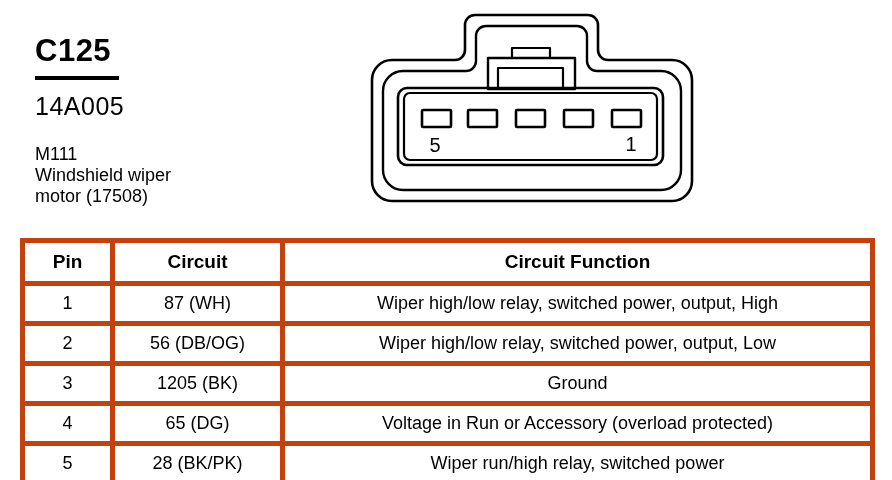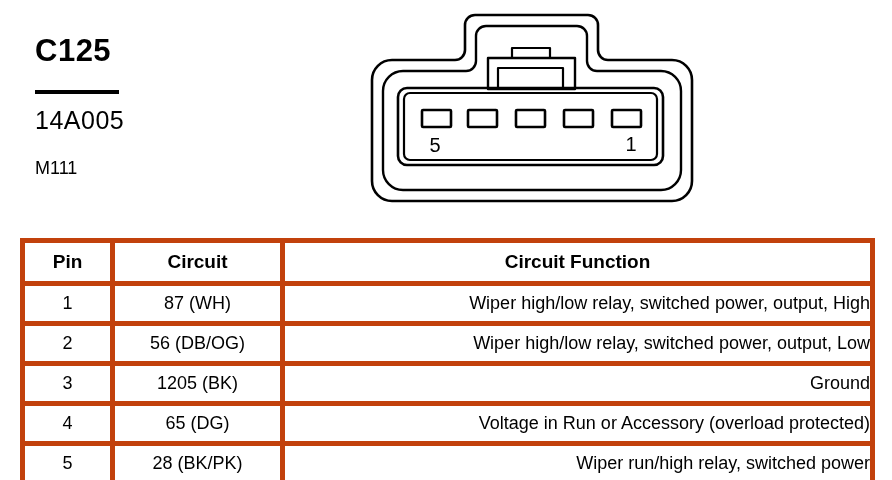--- a/index.html
+++ b/index.html
@@ -12,21 +12,21 @@
     overflow: hidden;
   }
   .page { position: absolute; inset: 0; background: #fff; }
 
   
   .id-block { position: absolute; left: 35px; top: 34px; }
   .conn-id {
     font-size: 31px; font-weight: bold; line-height: 1.1;
     margin: 0; display: inline-block;
     border-bottom: 4px solid #000;
-    padding: 0 8px 22px 0;
+    padding: 0 8px 8px 0;
     letter-spacing: 0.5px;
   }
   .part-no {
     font-size: 25px; font-weight: normal; line-height: 1.1;
     margin: 13px 0 0 0; letter-spacing: 0.5px;
   }
   .component { margin-top: 23px; font-size: 18px; line-height: 21px; }
 
   
   .connector-fig { position: absolute; left: 357px; top: 0; width: 350px; text-align: center; }
@@ -43,32 +43,34 @@
   table.pinout, table.pinout th, table.pinout td { border: 5px solid #c2410c; }
   table.pinout th {
     font-size: 19px; font-weight: bold; text-align: center;
     height: 38px; padding: 0;
   }
   table.pinout td { font-size: 18px; height: 35px; padding: 0; }
   col.c-pin { width: 90px; }
   col.c-circuit { width: 170px; }
   col.c-func { width: 590px; }
   td.pin-cell, td.circuit-cell { text-align: center; }
-  td.func-cell { text-align: right; padding-left: 13px; }
+  td.func-cell { text-align: center; padding-left: 13px; }
 </style>
 </head>
 <body>
 
 <div class="page">
 
   <div class="id-block">
     <h1 class="conn-id">C125</h1>
     <h2 class="part-no">14A005</h2>
     <div class="component">
       <div>M111</div>
+      <div>Windshield wiper</div>
+      <div>motor (17508)</div>
     </div>
   </div>
 
   <figure class="connector-fig" style="margin:0">
     <svg width="350" height="205" viewBox="0 0 350 205" fill="none" stroke="#000" stroke-linejoin="round">
 
       <path stroke-width="2.6" d="
         M 118 15 H 231 A 10 10 0 0 1 241 25 V 50 A 10 10 0 0 0 251 60 H 315
         A 20 20 0 0 1 335 80 V 181 A 20 20 0 0 1 315 201 H 35
         A 20 20 0 0 1 15 181 V 80 A 20 20 0 0 1 35 60 H 98

